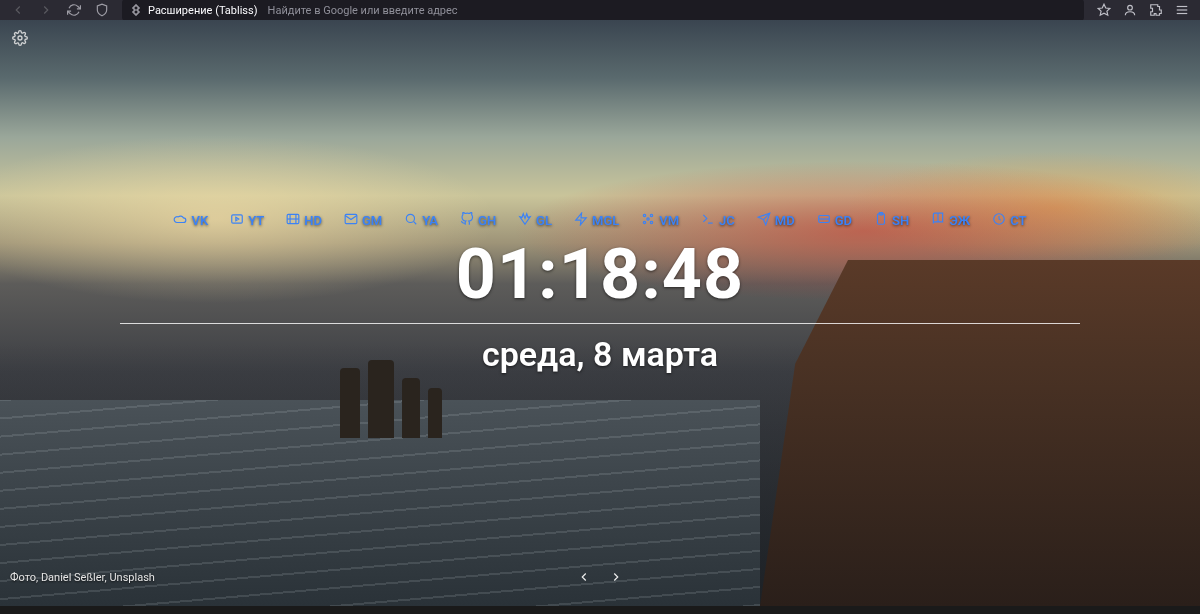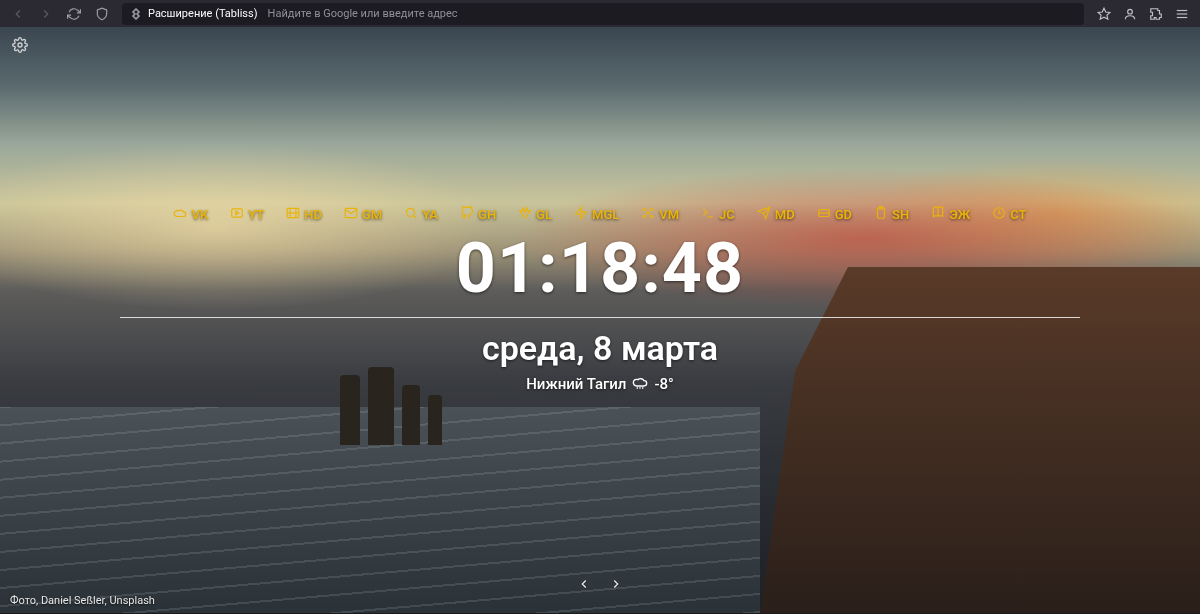--- a/index.html
+++ b/index.html
@@ -1,21 +1,21 @@
 <!DOCTYPE html>
 <html><head>
 <meta charset="utf-8">
 <style>
   * { margin: 0; padding: 0; box-sizing: border-box; }
   html, body { width: 1200px; height: 614px; overflow: hidden; font-family: -apple-system, BlinkMacSystemFont, "Segoe UI", Roboto, sans-serif; }
   body { background: #1a1a1a; }
 
   
   .browser-chrome {
-    height: 27px;
+    height: 20px;
     background: #2b2a33;
     display: flex;
     align-items: center;
     padding: 0 6px;
     gap: 4px;
   }
   .nav-btn {
     width: 24px; height: 24px;
     display: flex; align-items: center; justify-content: center;
     color: #9e9da6;
@@ -123,21 +123,21 @@
     align-items: center;
     text-shadow: 0 1px 3px rgba(0,0,0,0.6);
     margin-top: -40px;
   }
   .quicklinks {
     display: flex;
     gap: 22px;
     margin-bottom: 10px;
     font-size: 13px;
     font-weight: 600;
-    color: #eab308;
+    color: #3b82f6;
   }
   .ql {
     display: flex;
     align-items: center;
     gap: 4px;
     cursor: pointer;
   }
   .ql svg { width: 14px; height: 14px; stroke: currentColor; fill: none; stroke-width: 2; }
   .clock {
     font-size: 70px;
@@ -170,21 +170,21 @@
     bottom: 18px;
     left: 50%;
     transform: translateX(-50%);
     display:flex; gap: 18px;
     color: #eee;
   }
   .pager svg{ width:14px; height:14px; }
 
   .credit {
     position: absolute;
-    bottom: 6px; left: 10px;
+    bottom: 22px; left: 10px;
     font-size: 11px;
     color: #e6e6e6;
     text-shadow: 0 1px 2px rgba(0,0,0,0.7);
   }
 </style>
 </head>
 <body>
 
 <div class="browser-chrome">
   <div class="nav-btn disabled">
@@ -369,32 +369,20 @@
           <span><svg viewBox="0 0 24 24" fill="none" stroke="currentColor" stroke-width="2">
               <circle cx="12" cy="12" r="9"></circle>
               <polyline points="12 7 12 12 15 14"></polyline>
             </svg></span>
           <span>CT</span>
         </div>
       </div>
     <div class="clock">01:18:48</div>
     <div class="divider"></div>
     <div class="date">среда, 8 марта</div>
-    <div class="weather">
-      <span>Нижний Тагил</span>
-      <span>
-        <svg viewBox="0 0 24 24" fill="none" stroke="currentColor" stroke-width="2">
-            <path d="M18 10a4 4 0 010 8H7a5 5 0 112-9.58A6 6 0 0118 10z"></path>
-            <line x1="8" y1="20" x2="8" y2="22"></line>
-            <line x1="12" y1="20" x2="12" y2="22"></line>
-            <line x1="16" y1="20" x2="16" y2="22"></line>
-          </svg>
-      </span>
-      <span>-8°</span>
-    </div>
   </div>
 
   <div class="pager">
     <span><svg viewBox="0 0 24 24" fill="none" stroke="currentColor" stroke-width="2">
           <path d="M15 18l-6-6 6-6"></path>
         </svg></span>
     <span><svg viewBox="0 0 24 24" fill="none" stroke="currentColor" stroke-width="2">
           <path d="M9 18l6-6-6-6"></path>
         </svg></span>
   </div>

